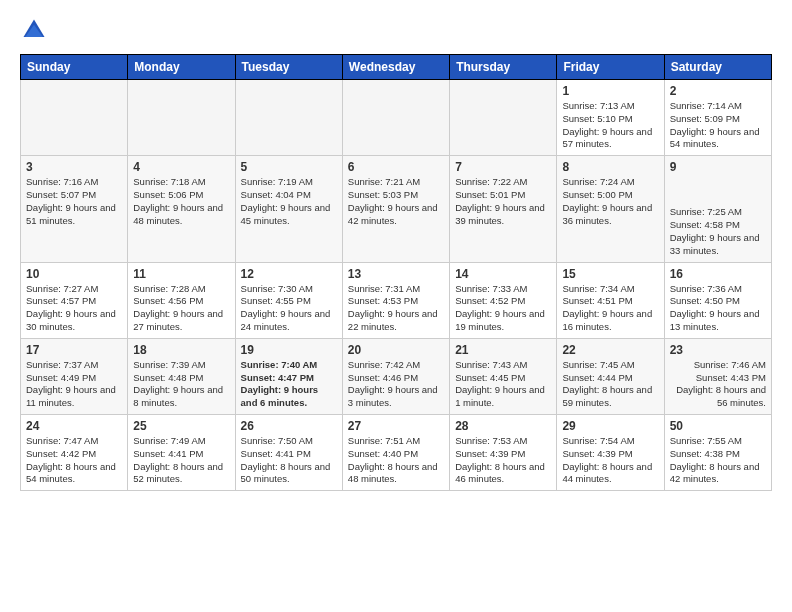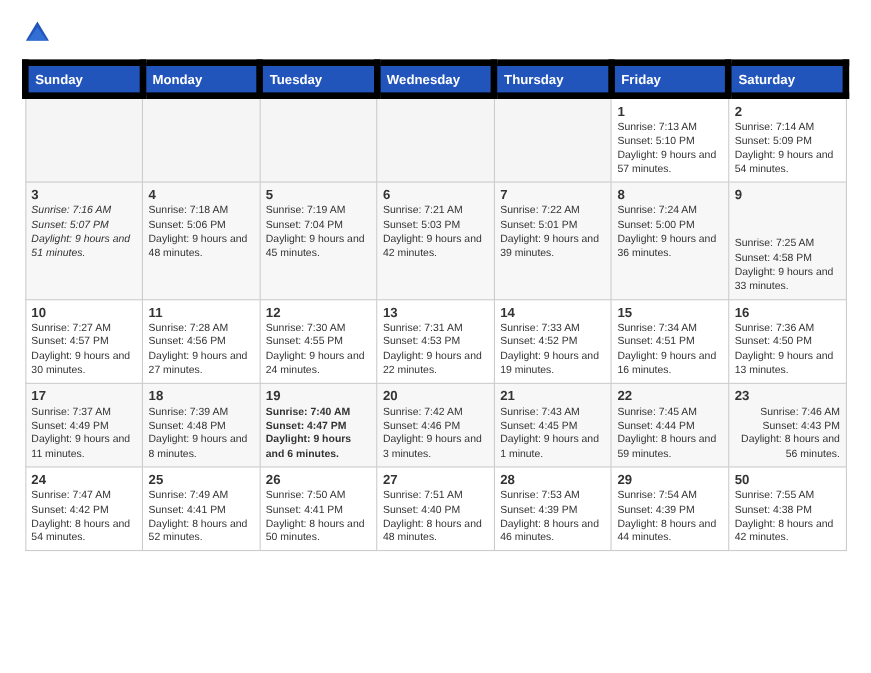--- a/index.html
+++ b/index.html
@@ -61,21 +61,21 @@
       width: 100%;
       border-collapse: collapse;
     }
     .calendar th {
       background: #2255bb;
       color: #fff;
       font-size: 12px;
       font-weight: bold;
       padding: 5px 6px;
       text-align: left;
-      border: 6px solid #000000;
+      border: 1px solid #000000;
     }
     .calendar td {
       border: 1px solid #ccc;
       vertical-align: top;
       padding: 4px 5px;
       width: calc(100% / 7);
       height: 76px;
       background: #fff;
       font-size: 10px;
       color: #333;
@@ -153,34 +153,34 @@
           <td>
             <span class="day-num">2</span>
             <div class="day-detail" style="white-space: pre-line;">Sunrise: 7:14 AM
 Sunset: 5:09 PM
 Daylight: 9 hours and 54 minutes.</div>
           </td>
         </tr>
         <tr>
           <td class="shaded">
             <span class="day-num">3</span>
-            <div class="day-detail" style="white-space: pre-line; font-style: italic;">Sunrise: 7:16 AM
+            <div class="day-detail" style="white-space: pre-line;">Sunrise: 7:16 AM
 Sunset: 5:07 PM
 Daylight: 9 hours and 51 minutes.</div>
           </td>
           <td class="shaded">
             <span class="day-num">4</span>
             <div class="day-detail" style="white-space: pre-line;">Sunrise: 7:18 AM
 Sunset: 5:06 PM
 Daylight: 9 hours and 48 minutes.</div>
           </td>
           <td class="shaded">
             <span class="day-num">5</span>
             <div class="day-detail" style="white-space: pre-line;">Sunrise: 7:19 AM
-Sunset: 7:04 PM
+Sunset: 4:04 PM
 Daylight: 9 hours and 45 minutes.</div>
           </td>
           <td class="shaded">
             <span class="day-num">6</span>
             <div class="day-detail" style="white-space: pre-line;">Sunrise: 7:21 AM
 Sunset: 5:03 PM
 Daylight: 9 hours and 42 minutes.</div>
           </td>
           <td class="shaded">
             <span class="day-num">7</span>

